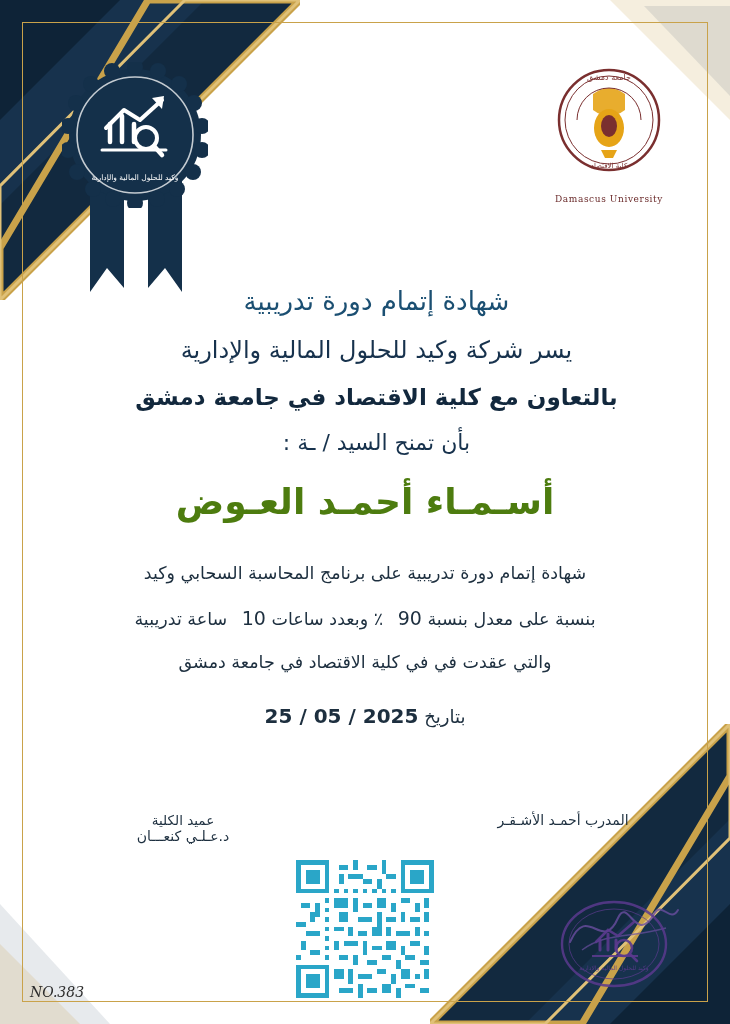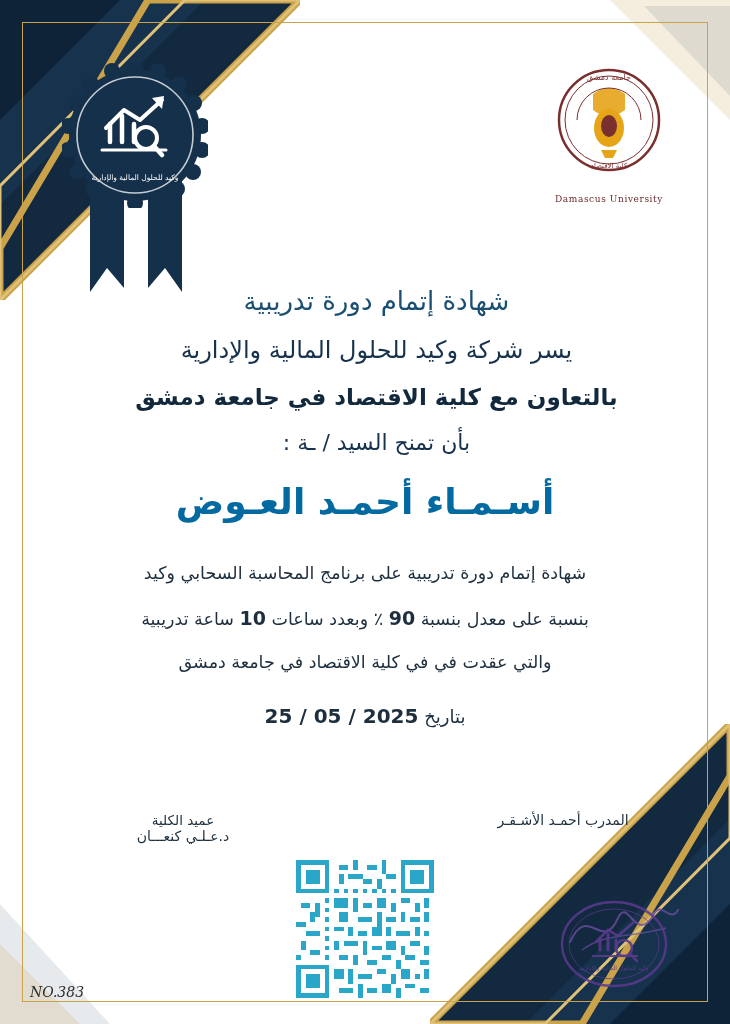--- a/index.html
+++ b/index.html
@@ -75,28 +75,28 @@
   .l-company{
     font-size:24px;color:#17324d;
   }
   .l-coop{
     font-size:23px;color:#12283d;font-weight:bold;
   }
   .l-granted{
     font-size:22px;color:#17324d;
   }
   .recipient{
-    font-size:36px;color:#0369a1;font-weight:bold;letter-spacing:2px;
+    font-size:36px;color:#4d7c0f;font-weight:bold;letter-spacing:2px;
     margin:26px 0 30px 0;
   }
   .desc{
     font-size:17.5px;color:#1d2f3f;line-height:2.45;
     padding:0 48px;
   }
-  .desc .num{font-weight:bold;font-size:19px;}
+  .desc .num{font-weight:normal;font-size:19px;margin-left:9px;}
   .date-line{
     font-size:18px;color:#1d2f3f;margin-top:8px;
     direction:rtl;
   }
   .date-line .dt{font-weight:bold;font-size:20px;letter-spacing:1px;}
 
   
   .sign{
     position:absolute;top:812px;font-size:13.5px;color:#1d2f3f;text-align:center;
   }

